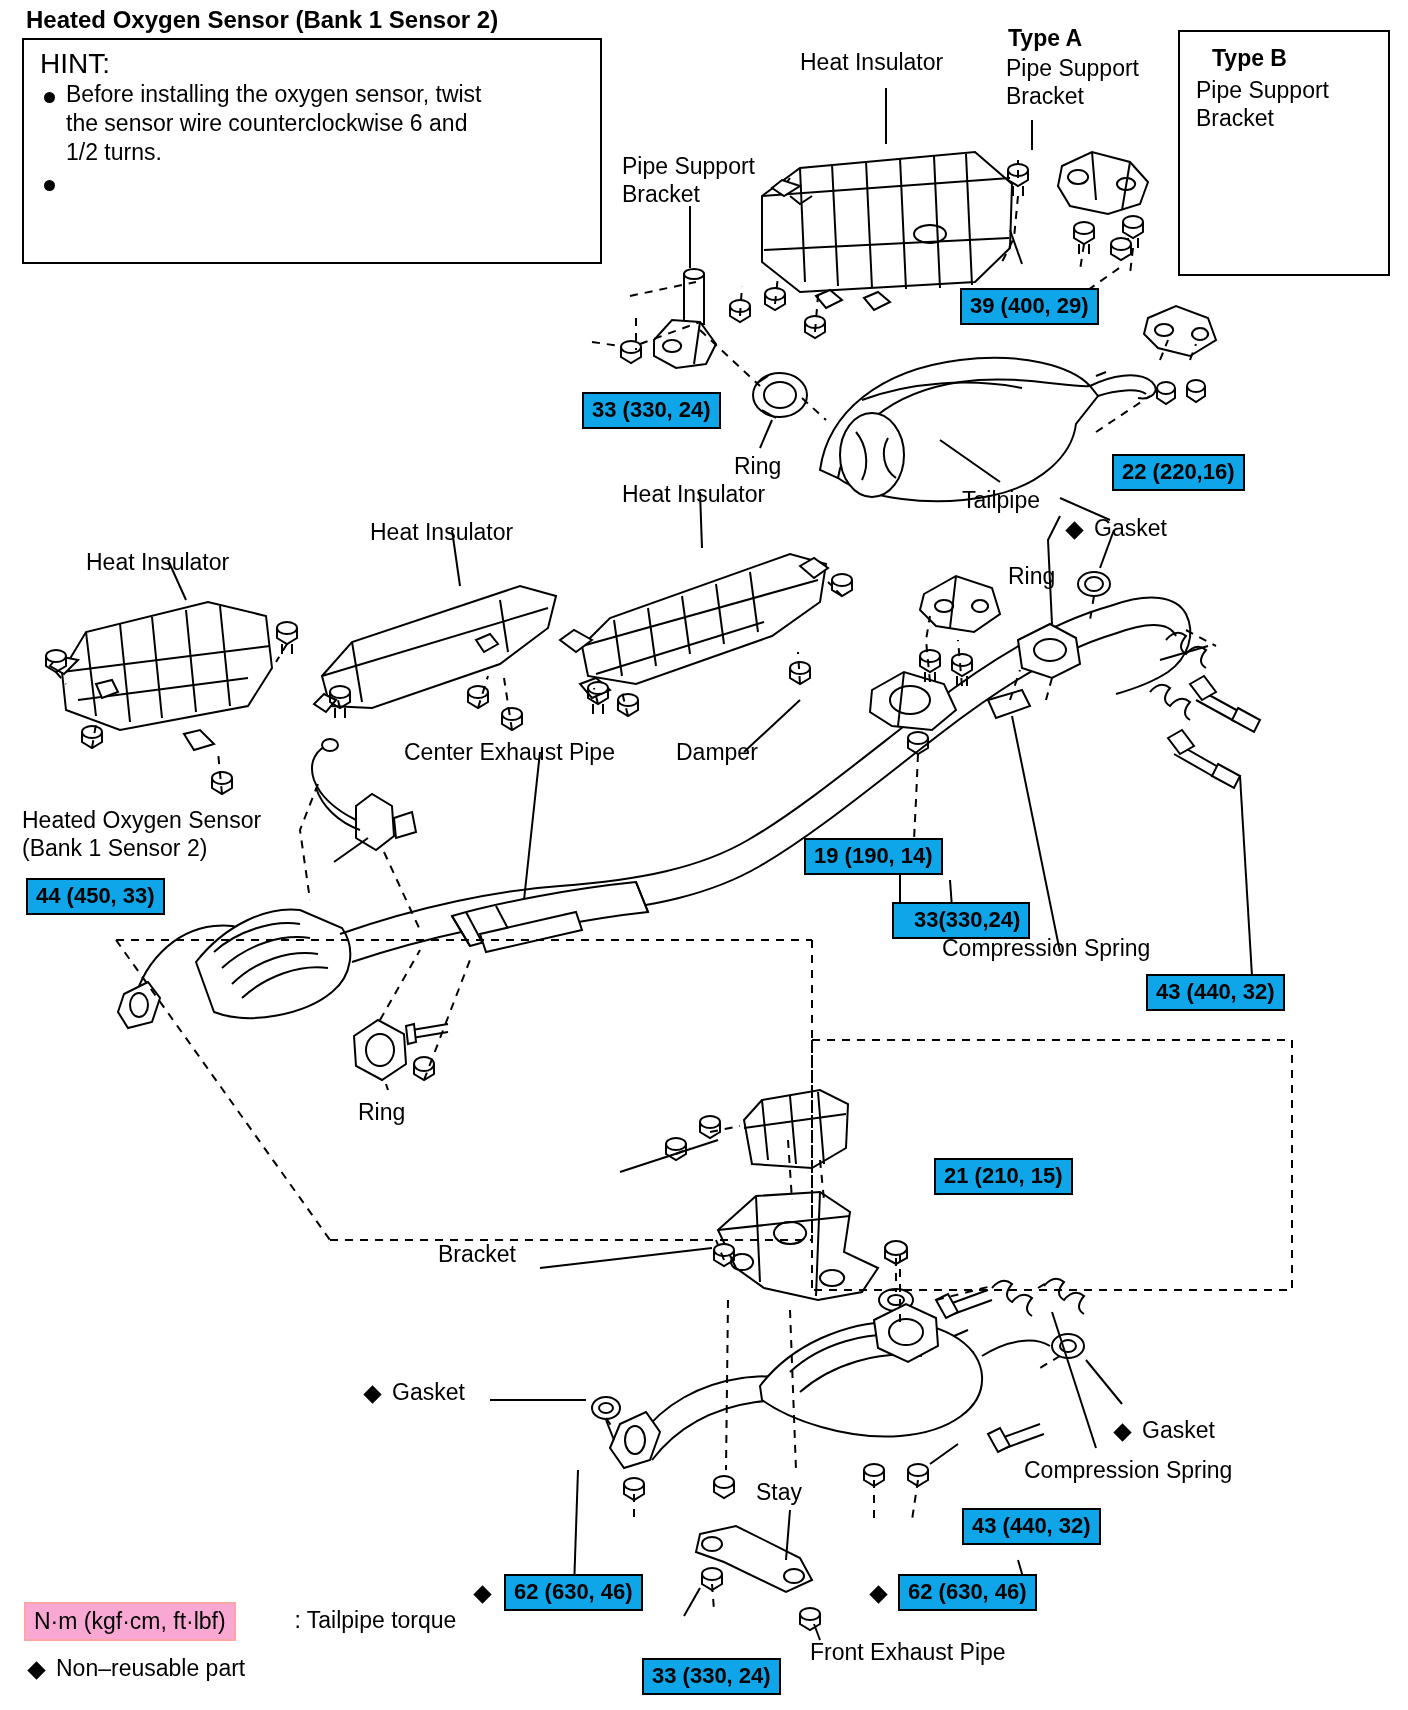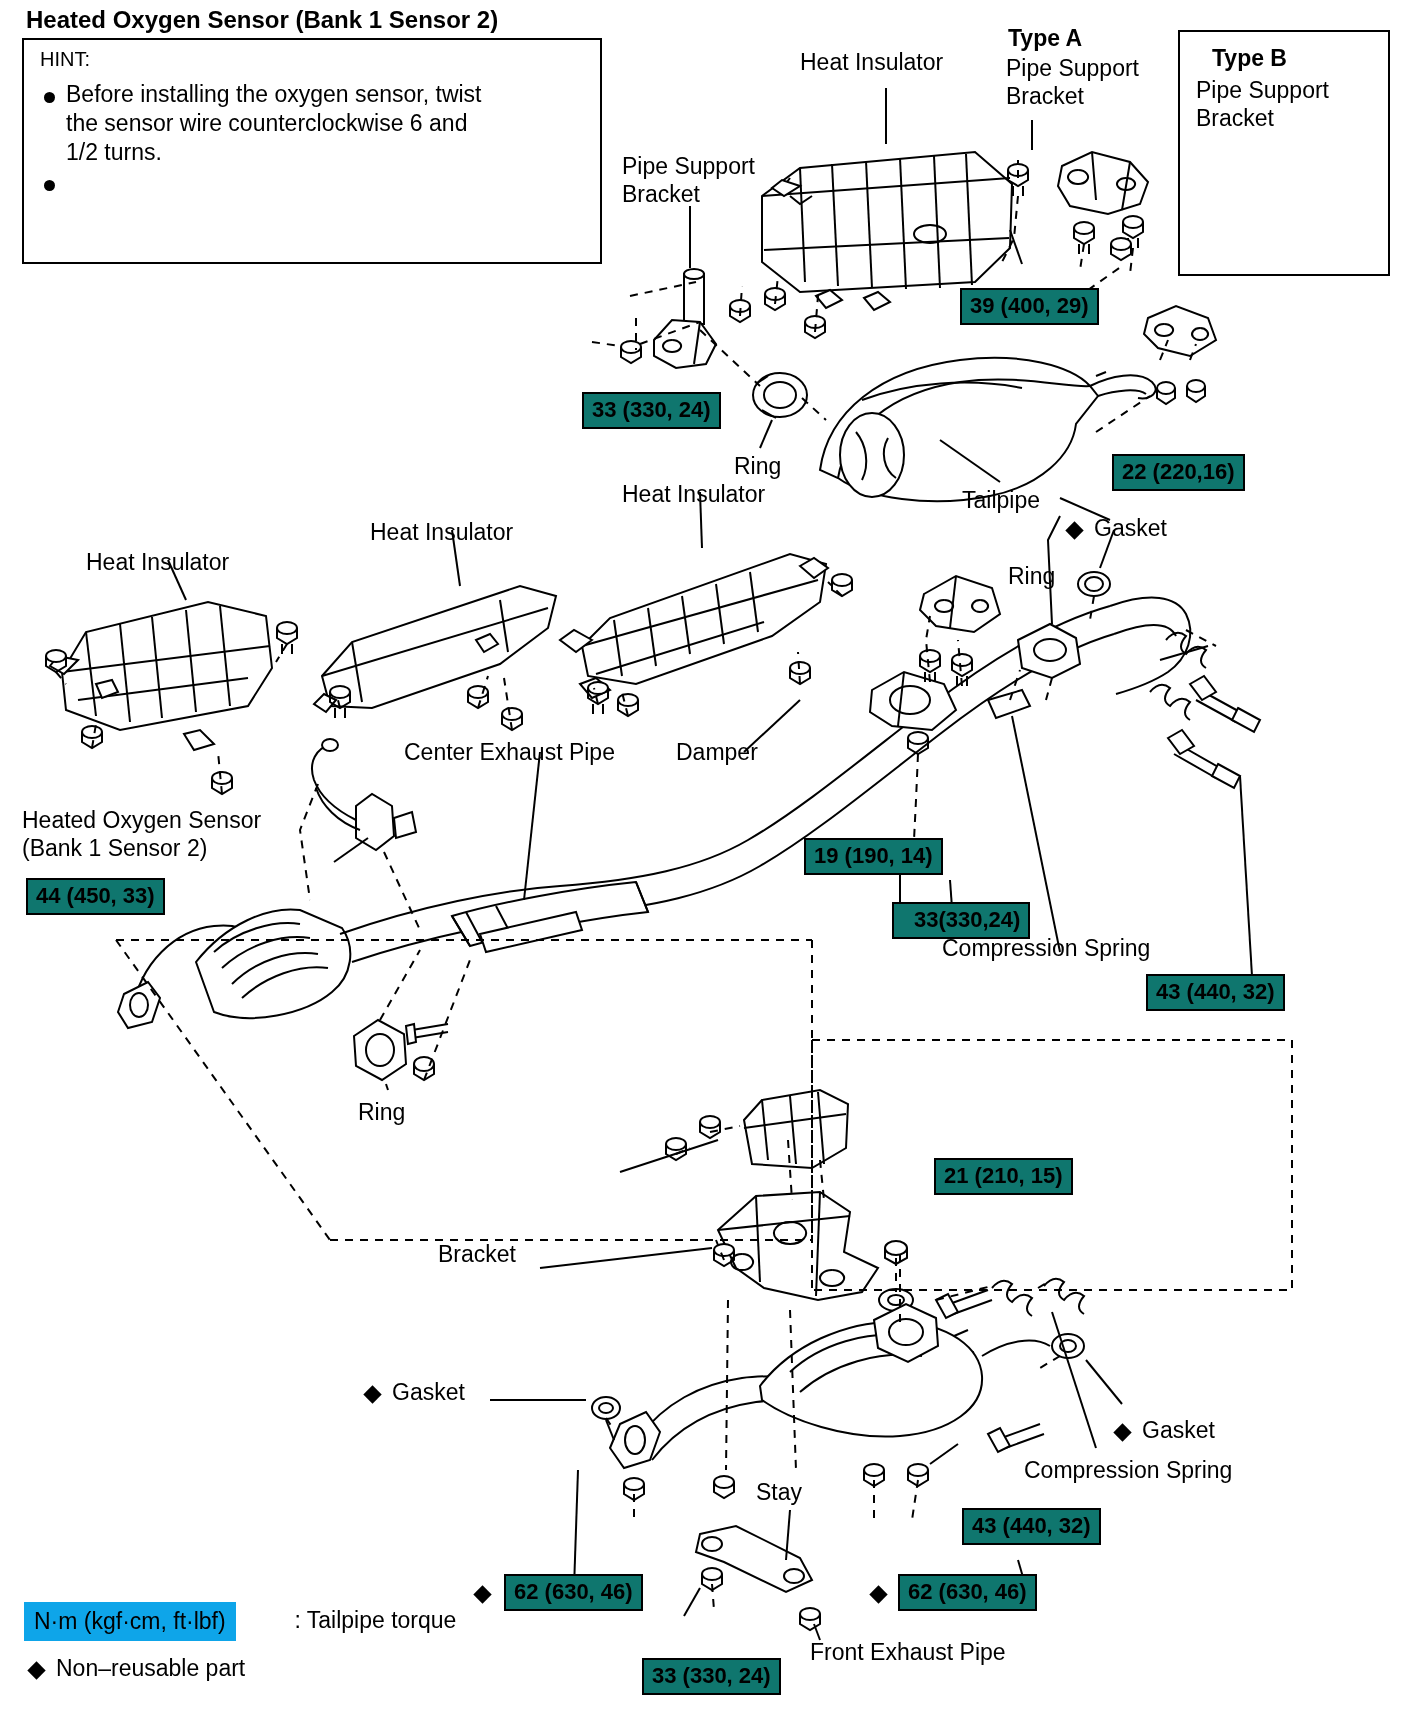--- a/index.html
+++ b/index.html
@@ -31,38 +31,38 @@
   .lbl.bold {
     font-weight: bold;
   }
   .torque {
     position: absolute;
     font-size: 22px;
     font-weight: bold;
     line-height: 26px;
     border: 2px solid #000;
     padding: 3px 8px 4px 8px;
-    background: #0f766e;
+    background: #0ea5e9;
     white-space: pre;
   }
   .hintbox {
     position: absolute;
     border: 2px solid #000;
     background: #fff;
     box-sizing: border-box;
   }
   .hint-title {
     position: absolute;
     font-size: 24px;
     font-weight: bold;
     white-space: pre;
   }
   .hint-label {
     position: absolute;
-    font-size: 20px;
+    font-size: 28px;
     white-space: pre;
   }
   .hint-item {
     position: absolute;
     font-size: 23px;
     line-height: 29px;
     white-space: pre;
   }
   .bullet {
     position: absolute;
@@ -79,22 +79,22 @@
     transform: rotate(45deg);
   }
   .typebox {
     position: absolute;
     border: 2px solid #000;
     background: #fff;
     box-sizing: border-box;
   }
   .legendbox {
     position: absolute;
-    border: 2px solid #0ea5e9;
-    background: #0ea5e9;
+    border: 2px solid #fca5a5;
+    background: #f9a8d4;
     box-sizing: border-box;
     font-size: 23px;
     padding: 4px 8px;
     white-space: pre;
   }
   svg.art {
     position: absolute;
     left: 0; top: 0;
     width: 1408px;
     height: 1710px;

